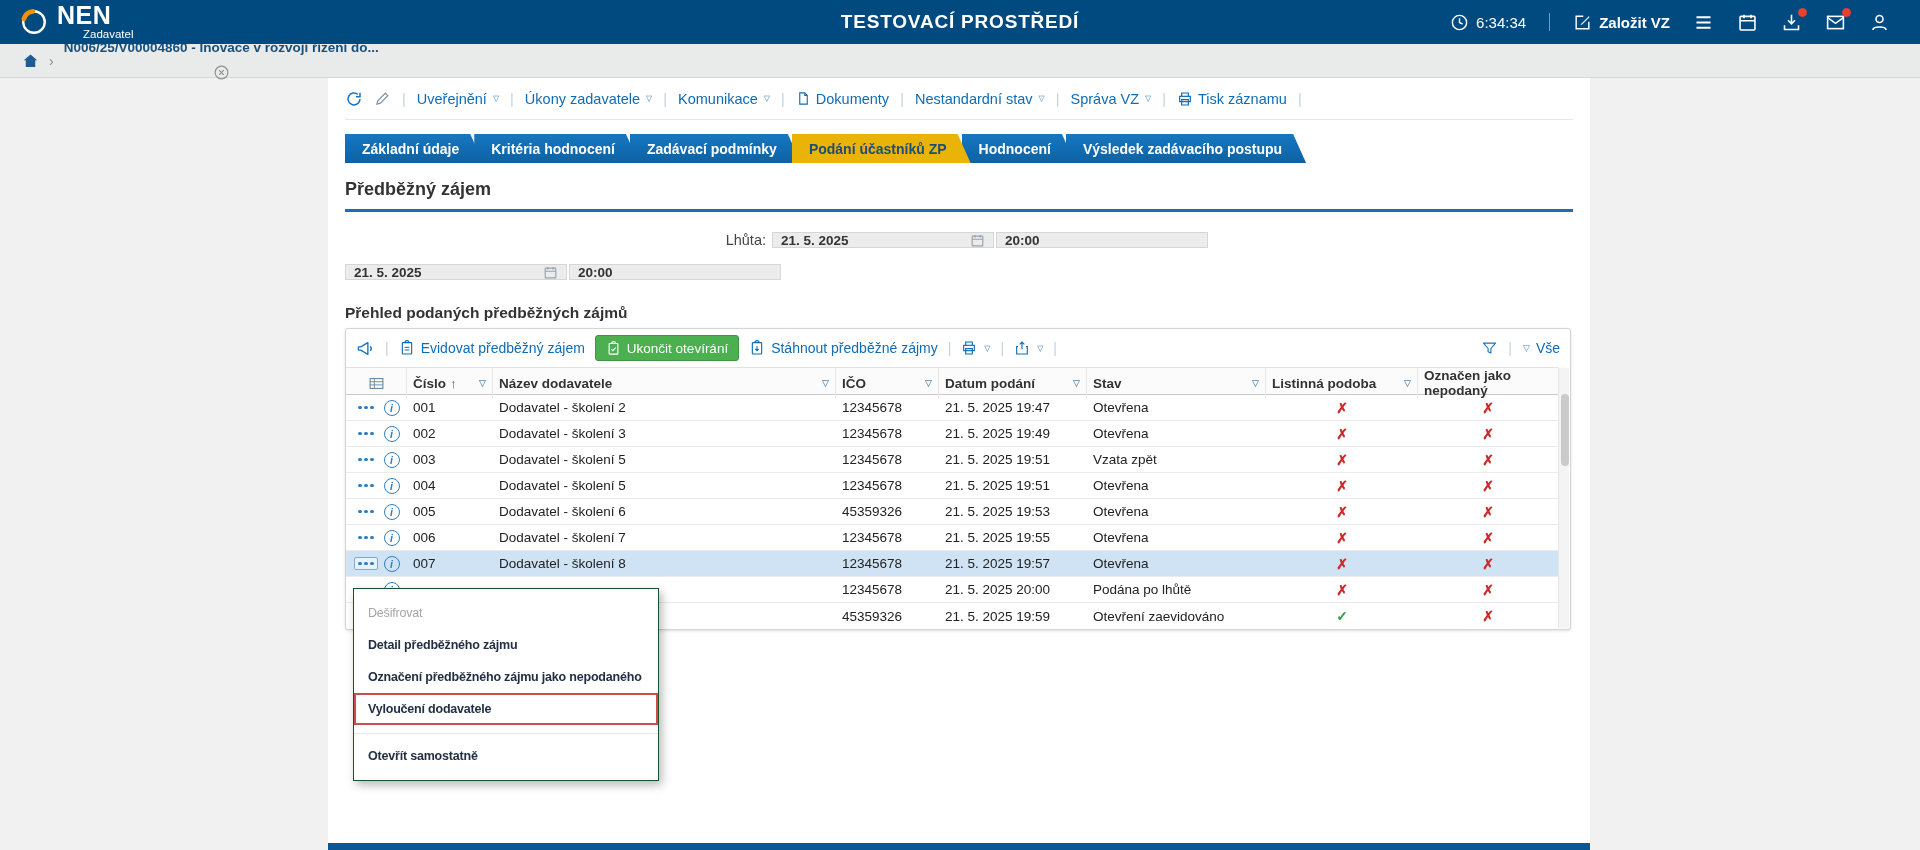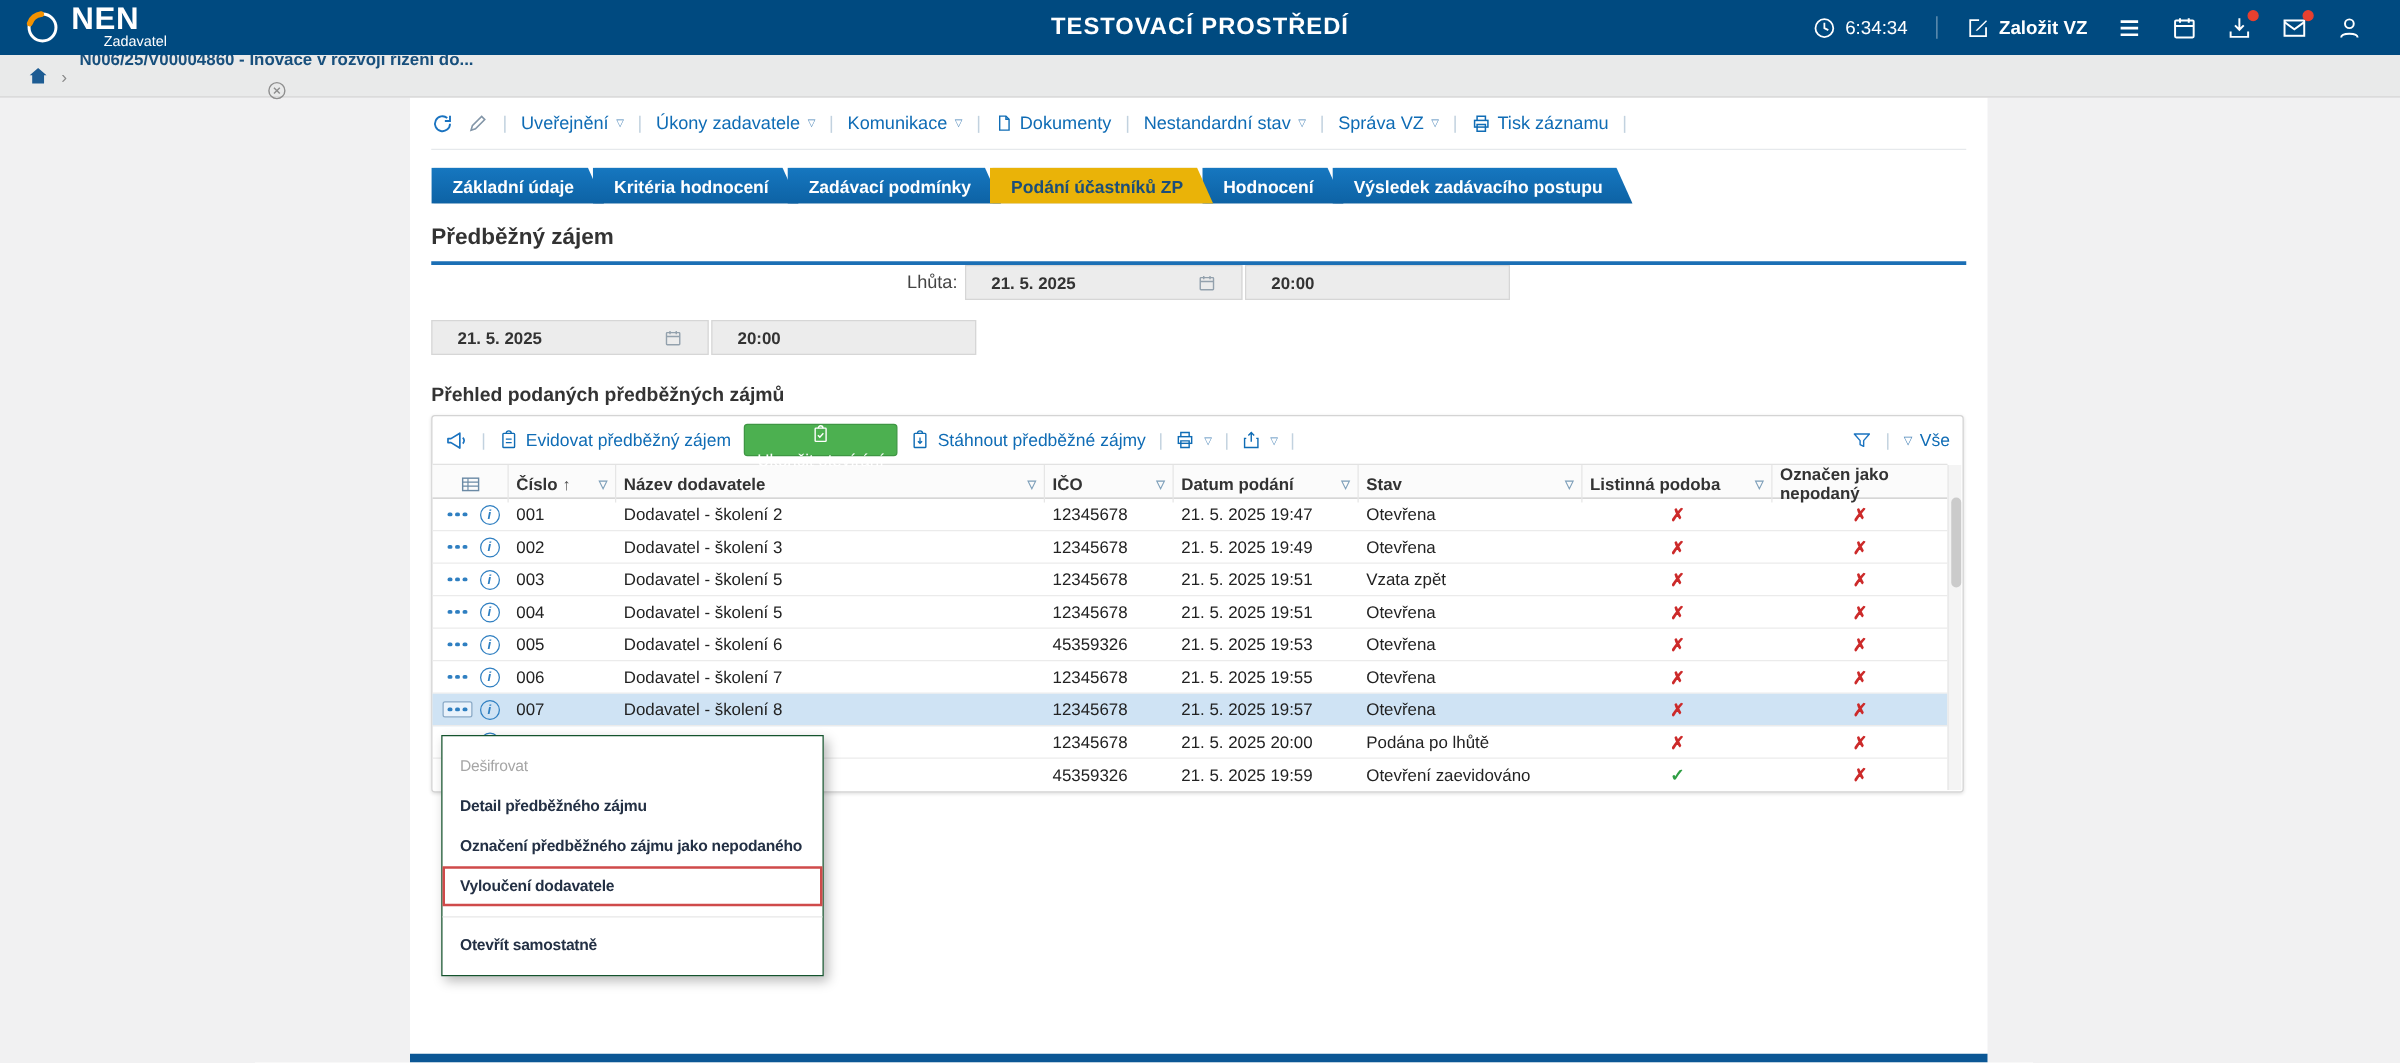--- a/index.html
+++ b/index.html
@@ -40,35 +40,35 @@
 
   
   .tabs { display:flex; margin-top:14px; height:29px; }
   .tab { position:relative; display:flex; align-items:center; padding:0 24px 0 17px; background:linear-gradient(#1677c0,#0d62a4); color:#fff; font-weight:bold; font-size:14px; clip-path:polygon(0 0, calc(100% - 13px) 0, 100% 100%, 0 100%); margin-right:-9px; filter:drop-shadow(2.5px 0 0 rgba(10,62,104,.55)); cursor:pointer; white-space:nowrap; }
   .tab:nth-child(1){z-index:6}.tab:nth-child(2){z-index:5}.tab:nth-child(3){z-index:4}.tab:nth-child(4){z-index:7}.tab:nth-child(5){z-index:2}.tab:nth-child(6){z-index:1}
   .tab.active { background:#eab308; color:#1c4e79; }
 
   .section-head { margin-top:16px; padding-bottom:9px; border-bottom:3px solid #1b6fb5; font-size:18px; font-weight:bold; color:#333; }
 
   
-  .formarea { }
+  .formarea { margin-top:20px; }
   .frow { display:flex; align-items:center; margin-bottom:16px; }
   .flabel { width:427px; text-align:right; padding-right:6px; font-size:14.5px; color:#444; }
-  .fbox { height:28px; background:#ececec; border:1px solid #d6d6d6; display:flex; align-items:center; padding:0 20px; font-size:13.5px; font-weight:bold; color:#333; }
+  .fbox { height:16px; background:#ececec; border:1px solid #d6d6d6; display:flex; align-items:center; padding:0 8px; font-size:13.5px; font-weight:bold; color:#333; }
   .fdate { width:222px; }
   .ftime { width:212px; margin-left:2px; }
   .cal { margin-left:auto; color:#93a1ad; }
 
   .list-title { margin-top:24px; font-size:15.5px; font-weight:bold; color:#333; }
 
   
   .tcard { margin-top:6px; width:1226px; border:1px solid #d4d4d4; border-radius:3px; background:#fff; box-shadow:0 1px 3px rgba(0,0,0,.12); position:relative; }
   .ttoolbar { height:38px; display:flex; align-items:center; gap:10px; padding:0 10px; font-size:14px; color:#0f6cb5; }
   .tbl-link { display:flex; align-items:center; gap:6px; color:#0f6cb5; cursor:pointer; }
-  .greenbtn { display:flex; align-items:center; gap:6px; background:#4cb050; border:1px solid #3e9643; color:#fff; border-radius:3px; height:26px; padding:0 10px; font-size:13.5px; cursor:pointer;flex-direction:column; }
+  .greenbtn { display:flex; align-items:center; gap:6px; background:#4cb050; border:1px solid #3e9643; color:#fff; border-radius:3px; height:26px; padding:0 10px; font-size:13.5px; cursor:pointer; }
   .trright { margin-left:auto; display:flex; align-items:center; gap:10px; }
 
   .grid8 { display:grid; grid-template-columns:61px 86px 343px 103px 148px 179px 152px 1fr; align-items:center; margin-right:12px; }
   .thead { height:28px; background:#fbfbfb; border-top:1px solid #e2e2e2; border-bottom:1px solid #c9c9c9; font-size:13.5px; font-weight:bold; color:#333; }
   .th { display:flex; align-items:center; height:100%; padding:0 6px; border-right:1px solid #e6e6e6; gap:4px; }
   .th:last-child { border-right:none; }
   .fl { margin-left:auto; font-size:9px; color:#7fa0ba; cursor:pointer; }
   .sortasc { color:#555; font-size:13px; }
   .colchooser { color:#6b8aa5; margin:0 auto; cursor:pointer; }
 

